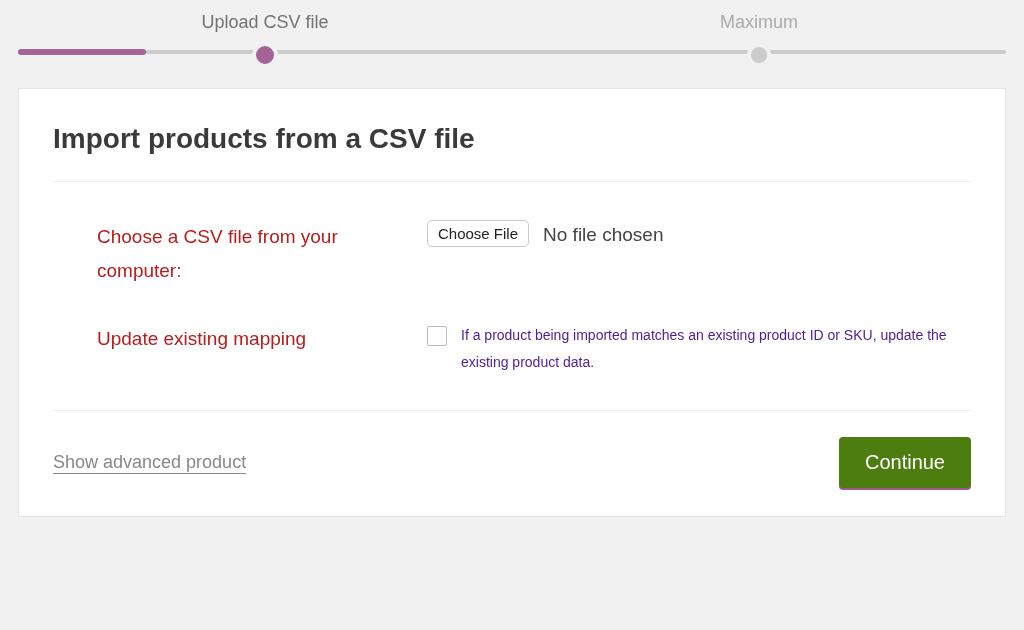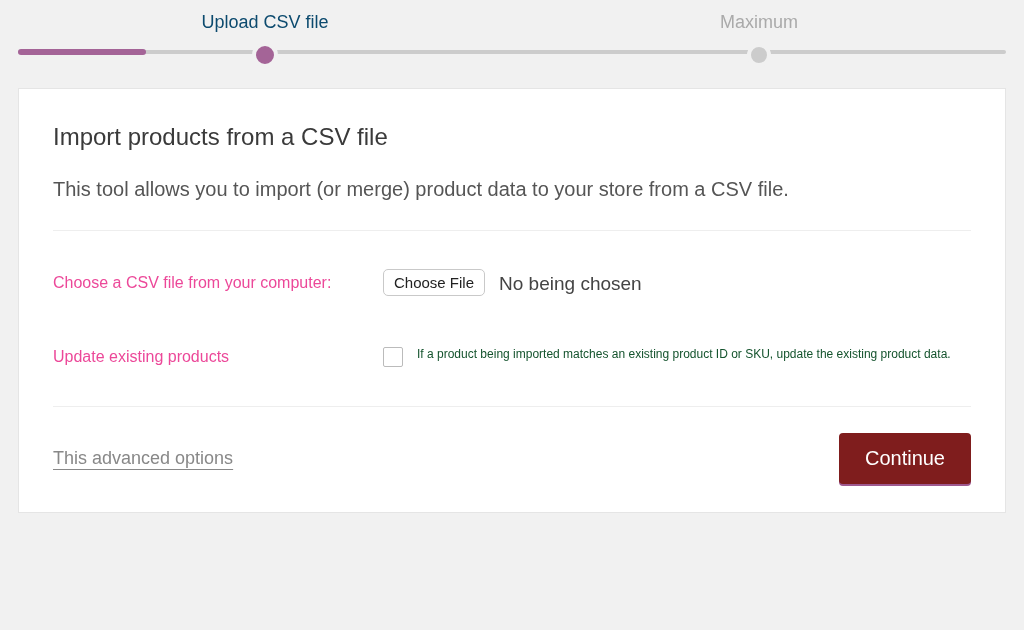--- a/index.html
+++ b/index.html
@@ -6,48 +6,48 @@
   html, body { width: 1024px; height: 630px; font-family: -apple-system, "Helvetica Neue", Arial, sans-serif; background: #f1f1f1; color: #444; }
   .wrap { padding: 0 18px 18px 18px; }
 
   
   .stepper { position: relative; height: 70px; }
   .stepper-track { position: absolute; top: 50px; left: 0; right: 0; height: 4px; background: #cccccc; border-radius: 2px; }
   .stepper-progress { position: absolute; top: 49px; left: 0; height: 6px; background: #a46497; border-radius: 3px; width: 128px; }
   .stepper-nodes { position: absolute; top: 0; left: 0; right: 0; display: flex; justify-content: space-between; }
   .step { flex: 1; text-align: center; position: relative; }
   .step-label { display: block; padding-top: 12px; font-size: 18px; color: #aaaaaa; font-weight: 400; }
-  .step.active .step-label { color: #0c4a6e; }
+  .step.active .step-label { color: #737373; }
   .step-dot { position: absolute; top: 43px; left: 50%; transform: translateX(-50%); width: 16px; height: 16px; background: #cccccc; border-radius: 50%; border: 4px solid #f1f1f1; box-sizing: content-box; }
   .step.active .step-dot { background: #a46497; width: 18px; height: 18px; top: 42px; }
 
   
   .card { background: #ffffff; margin-top: 18px; padding: 0 34px; border: 1px solid #e5e5e5; }
   .card-header { padding: 34px 0 26px 0; border-bottom: 1px solid #eeeeee; }
-  .card-title { font-size: 24px; font-weight: 400; color: #3a3a3a; margin-bottom: 24px; }
+  .card-title { font-size: 28px; font-weight: 700; color: #3a3a3a; }
   .card-desc { font-size: 20px; color: #555; line-height: 1.45; }
 
   .form-section { padding: 38px 0 28px 0; border-bottom: 1px solid #eeeeee; }
   .form-row { display: flex; align-items: flex-start; margin-bottom: 34px; }
   .form-row:last-child { margin-bottom: 6px; }
-  .form-label { width: 330px; flex-shrink: 0; font-size: 16px; color: #ec4899; line-height: 1.8; }
+  .form-label { width: 330px; flex-shrink: 0; font-size: 19px; color: #b91c1c; line-height: 1.8; margin-left: 44px; }
   .form-field { flex: 1; font-size: 19px; color: #444; line-height: 1.6; }
 
   .file-row { display: flex; align-items: flex-start; gap: 14px; margin-bottom: 10px; }
   .choose-btn { font-size: 15px; padding: 4px 10px; background: #fff; border: 1px solid #c9c9c9; border-radius: 5px; color: #222; cursor: pointer; }
   .file-status { font-size: 19px; color: #444; }
   .hint { font-size: 16.5px; color: #555; margin-top: 6px; }
 
   .check-row { display: flex; align-items: flex-start; gap: 14px; }
   .checkbox { width: 20px; height: 20px; border: 1px solid #bbb; background: #fff; margin-top: 4px; cursor: pointer; border-radius: 2px; flex-shrink: 0; }
-  .check-text { font-size: 12px; color: #14532d; line-height: 1.9; }
+  .check-text { font-size: 14px; color: #4c1d95; line-height: 1.9; }
 
   .card-footer { display: flex; justify-content: space-between; align-items: center; padding: 26px 0 28px 0; }
   .adv-link { font-size: 18px; color: #888; text-decoration: underline; text-underline-offset: 5px; text-decoration-thickness: 1px; cursor: pointer; }
-  .continue-btn { background: #7f1d1d; color: #fff; font-size: 20px; border: none; padding: 14px 26px; border-radius: 4px; cursor: pointer; box-shadow: 0 2px 0 #9e598f; }
+  .continue-btn { background: #4d7c0f; color: #fff; font-size: 20px; border: none; padding: 14px 26px; border-radius: 4px; cursor: pointer; box-shadow: 0 2px 0 #9e598f; }
 </style>
 </head>
 <body>
 
 <div class="wrap">
 
   <div class="stepper">
     <div class="stepper-track"></div>
     <div class="stepper-progress"></div>
     <div class="stepper-nodes">
@@ -58,44 +58,43 @@
       <div class="step">
         <span class="step-label">Maximum</span>
         <span class="step-dot"></span>
       </div>
     </div>
   </div>
 
   <div class="card">
     <div class="card-header">
       <h1 class="card-title">Import products from a CSV file</h1>
-      <p class="card-desc">This tool allows you to import (or merge) product data to your store from a CSV file.</p>
     </div>
 
     <div class="form-section">
       <div class="form-row">
         <div class="form-label">Choose a CSV file from your computer:</div>
         <div class="form-field">
           <div class="file-row">
             <button class="choose-btn">Choose File</button>
-            <span class="file-status">No being chosen</span>
+            <span class="file-status">No file chosen</span>
           </div>
         </div>
       </div>
 
       <div class="form-row">
-        <div class="form-label">Update existing products</div>
+        <div class="form-label">Update existing mapping</div>
         <div class="form-field">
           <div class="check-row">
             <div class="checkbox"></div>
             <div class="check-text">If a product being imported matches an existing product ID or SKU, update the existing product data.</div>
           </div>
         </div>
       </div>
     </div>
 
     <div class="card-footer">
-      <span class="adv-link">This advanced options</span>
+      <span class="adv-link">Show advanced product</span>
       <button class="continue-btn">Continue</button>
     </div>
   </div>
 
 </div>
 
 </body></html>

